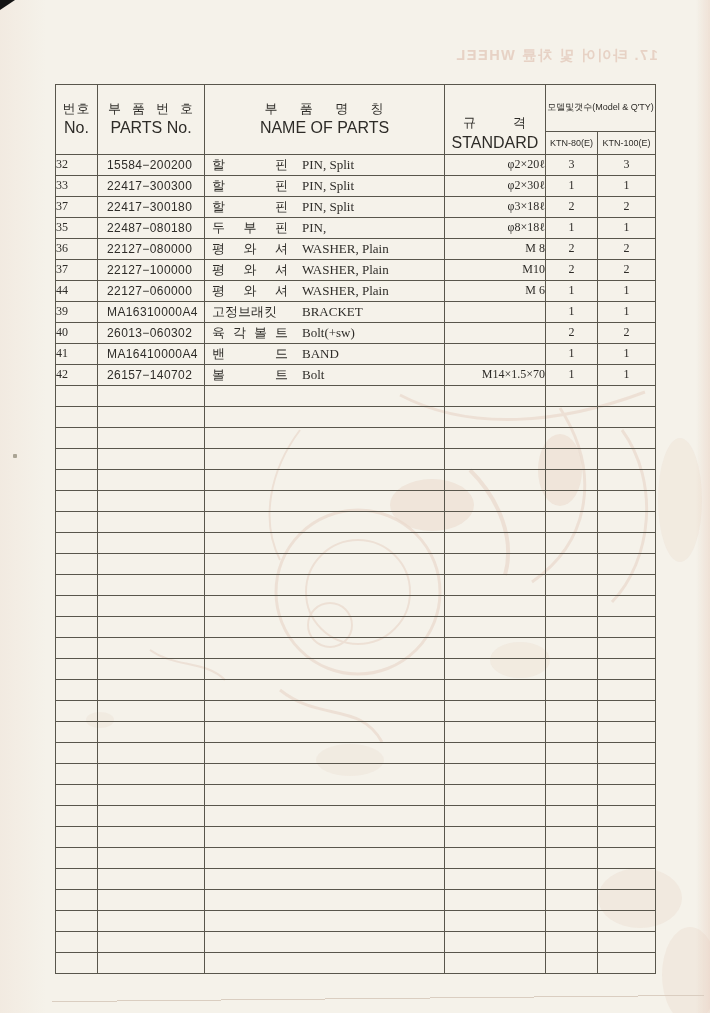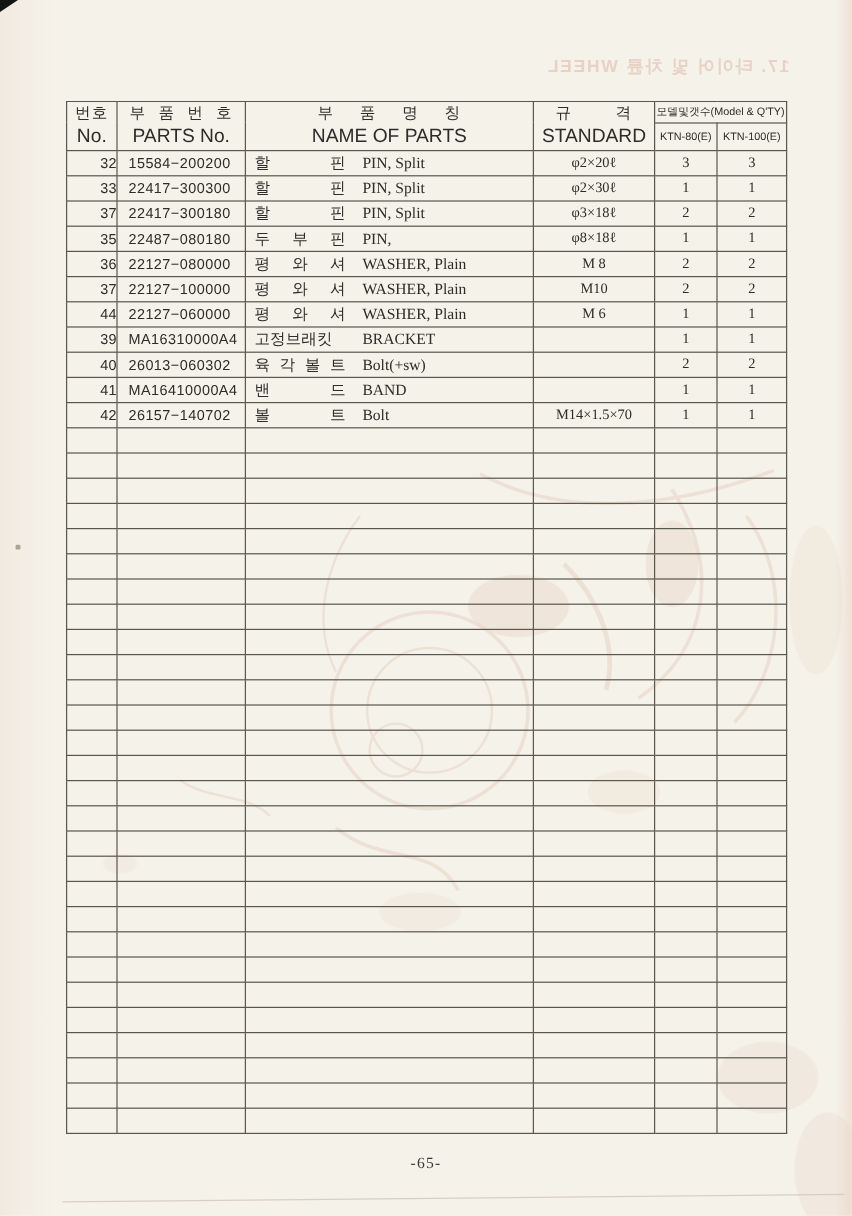--- a/index.html
+++ b/index.html
@@ -45,32 +45,32 @@
   
   .table-wrap{position:absolute;left:55px;top:84px;width:601px;}
   table{border-collapse:collapse;width:600px;table-layout:fixed;}
   th,td{border:1px solid #59564c;padding:0;vertical-align:middle;}
   table{border:1.5px solid #4c4941;}
   thead th{font-weight:normal;}
 
   .h-kr{font-size:13px;letter-spacing:1px;line-height:1.45;}
   .h-en{font-size:16px;line-height:1.3;}
   .h-kr .spread{display:inline-block;text-align:justify;text-align-last:justify;}
-  .w120{width:120px;} .w86{width:86px;} .w64{width:64px;}
+  .w120{width:120px;} .w86{width:86px;} .w64{width:64px;margin-top:29px;}
   .h-model{font-size:9px;letter-spacing:0;}
   .h-sub{font-size:9px;height:22px;}
 
   tbody td{height:20px;}
   tr.data-row td{height:20px;}
-  .c-no{text-align:right;font-family:Liberation Sans, sans-serif;font-size:12px;}
+  .c-no{text-align:left;font-family:Liberation Serif, serif;font-size:12px;}
   .c-part{padding-left:9px;font-size:12px;letter-spacing:.4px;}
   .c-name{padding-left:7px;font-family:"Liberation Serif","DejaVu Serif",serif;font-size:13px;}
   .c-name .kr{display:inline-block;width:76px;text-align:justify;text-align-last:justify;vertical-align:middle;}
   .c-name .en{margin-left:14px;vertical-align:middle;}
-  .c-std{text-align:center;font-family:"Liberation Serif","DejaVu Serif","DejaVu Sans",serif;font-size:12px;white-space:pre;}
+  .c-std{text-align:right;font-family:"Liberation Serif","DejaVu Serif","DejaVu Sans",serif;font-size:12px;white-space:pre;}
   .c-q{text-align:center;font-family:"Liberation Serif","DejaVu Serif",serif;font-size:12px;}
 
   .page-number{
     position:absolute;left:0;top:961px;width:710px;text-align:center;
     font-family:"Liberation Serif","DejaVu Serif",serif;font-size:13px;color:#3a3833;letter-spacing:1px;
   }
 </style>
 </head>
 <body>
 
@@ -454,15 +454,14 @@
             <td class=""></td>
             <td class=""></td>
             <td class=""></td>
             <td class=""></td>
             <td class=""></td>
           </tr>
         </tbody>
     </table>
   </div>
 
-  <div class="page-number">-65-</div>
   <div class="page-edge-line"></div>
 </div>
 
 </body></html>

